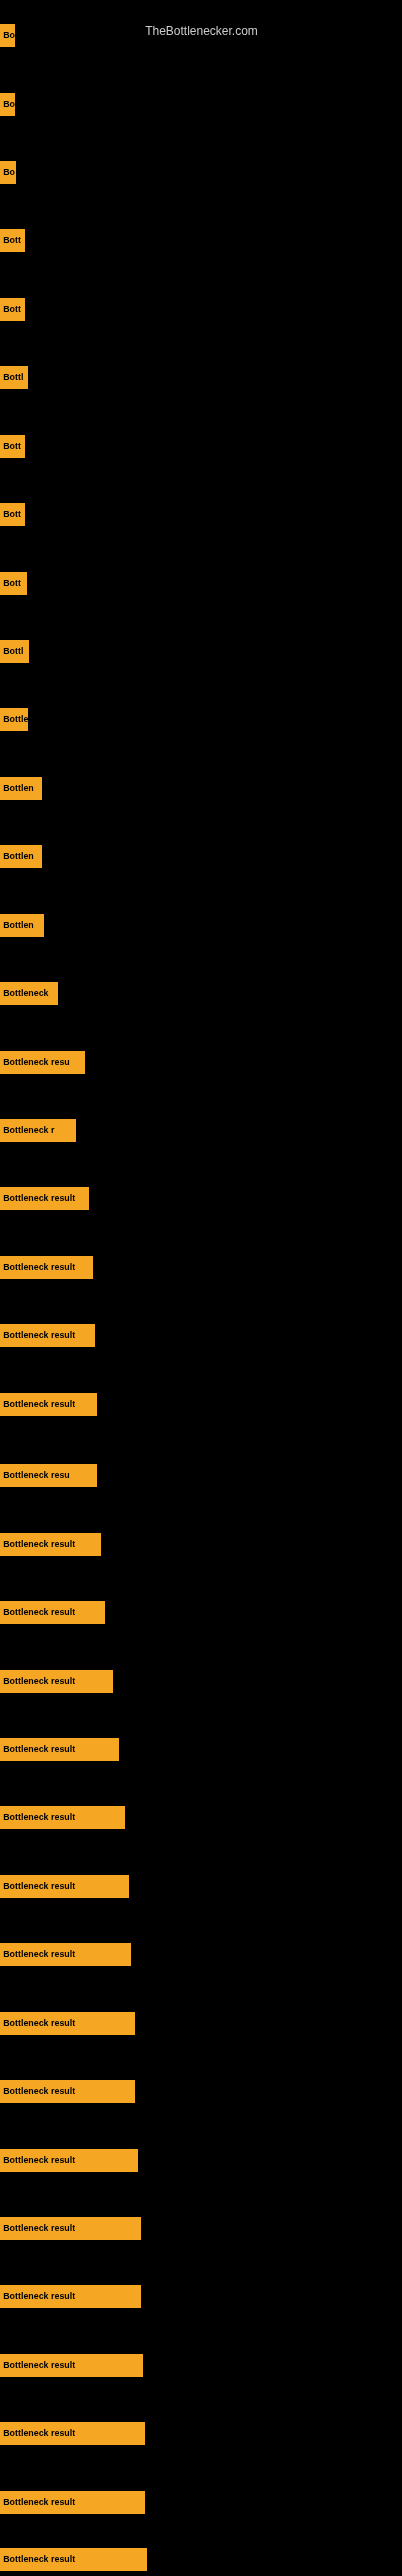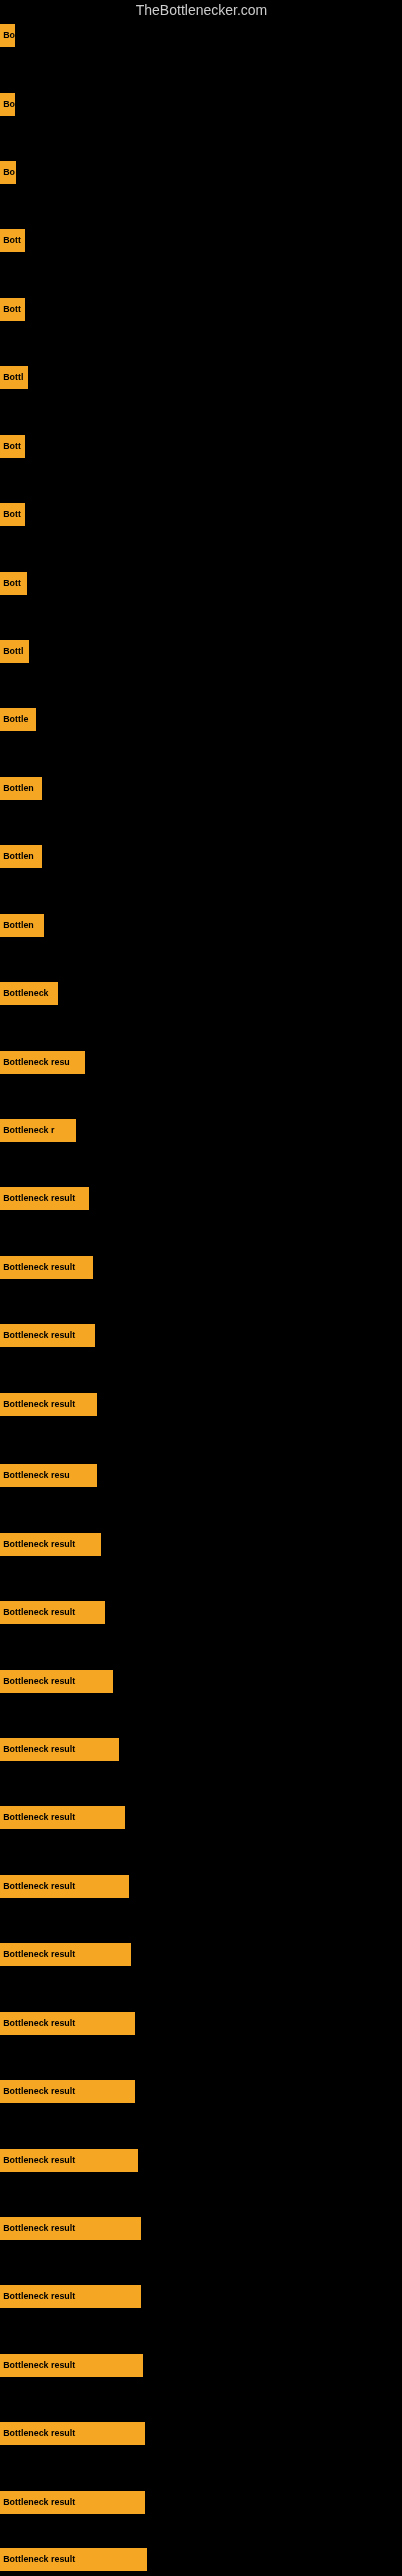--- a/index.html
+++ b/index.html
@@ -9,25 +9,25 @@
     }
     body {
       background-color: #000;
       width: 403px;
       min-height: 2576px;
       font-family: Arial, sans-serif;
       position: relative;
     }
     .site-title {
       position: absolute;
-      top: 2px;
+      top: 24px;
       left: 50%;
       transform: translateX(-50%);
       color: #ccc;
-      font-size: 14px;
+      font-size: 12px;
       white-space: nowrap;
     }
     .bar-container {
       position: absolute;
       left: 0;
     }
     .bar {
       background-color: #f5a623;
       display: flex;
       align-items: center;
@@ -92,21 +92,21 @@
       <div class="bar" style="width: 26.6px;">
         <span class="bar-label">Bott</span>
       </div>
     </div>
     <div class="bar-container" style="top: 640px; left: 0px;">
       <div class="bar" style="width: 29px;">
         <span class="bar-label">Bottl</span>
       </div>
     </div>
     <div class="bar-container" style="top: 708px; left: 0px;">
-      <div class="bar" style="width: 36px; text-align: right;">
+      <div class="bar" style="width: 28px; text-align: right;">
         <span class="bar-label">Bottle</span>
       </div>
     </div>
     <div class="bar-container" style="top: 777px; left: 0px;">
       <div class="bar" style="width: 42px;">
         <span class="bar-label">Bottlen</span>
       </div>
     </div>
     <div class="bar-container" style="top: 845px; left: 0px;">
       <div class="bar" style="width: 42px;">

